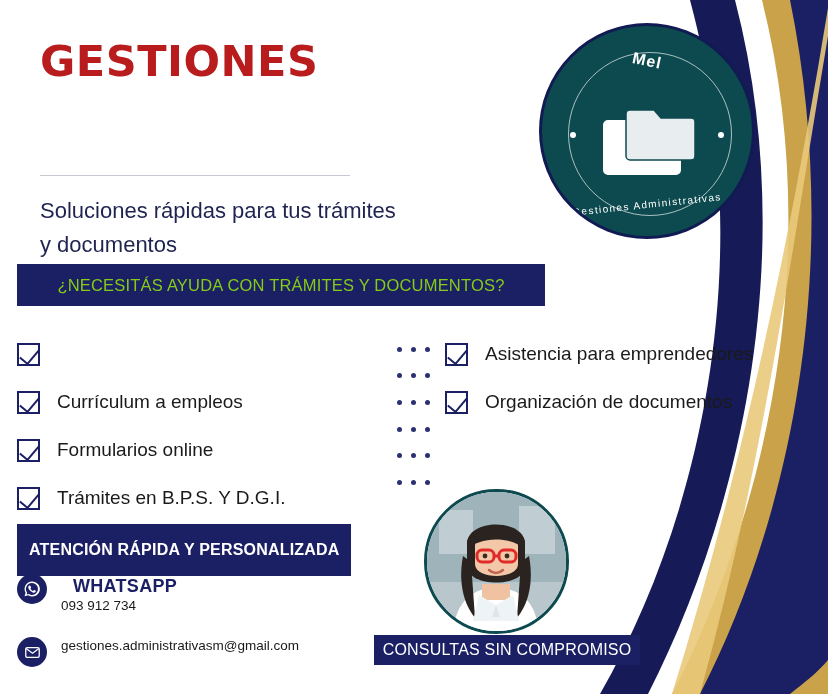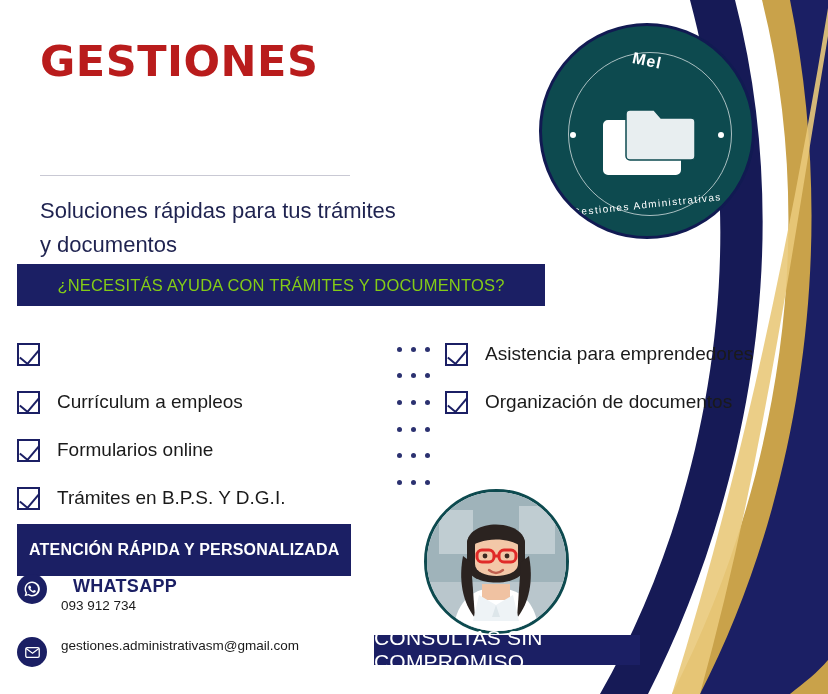--- a/index.html
+++ b/index.html
@@ -227,21 +227,21 @@
   
   .consult {
     position: absolute;
     left: 374px; top: 635px;
     width: 266px; height: 30px;
     background: #1b1f64;
     display: flex; align-items: center; justify-content: center;
   }
   .consult span {
     color: #ffffff;
-    font-size: 21px;
+    font-size: 16px;
     letter-spacing: .2px;
   }
 </style>
 </head>
 <body>
 
 <div class="poster">
 
   <div class="swoosh-layer">
     <svg width="828" height="694" viewBox="0 0 828 694" xmlns="http://www.w3.org/2000/svg">

